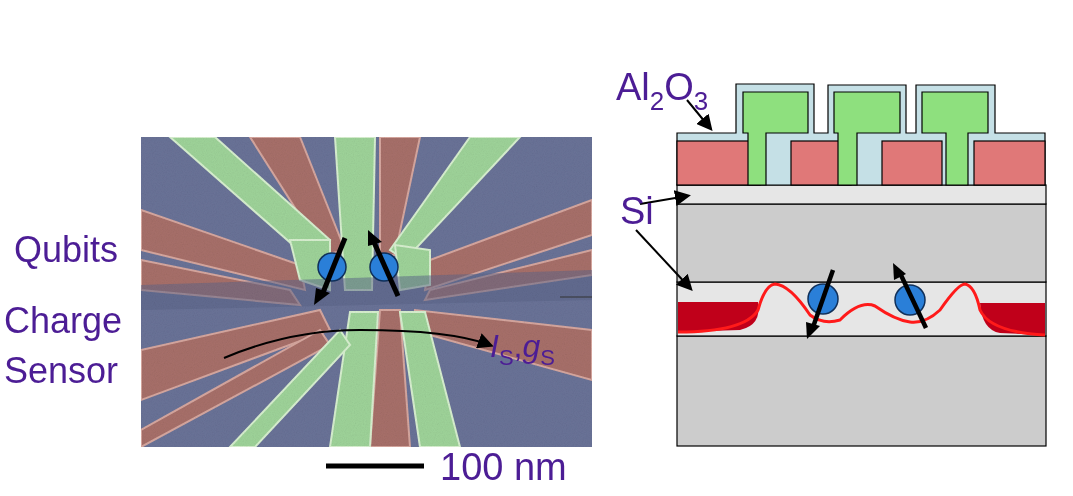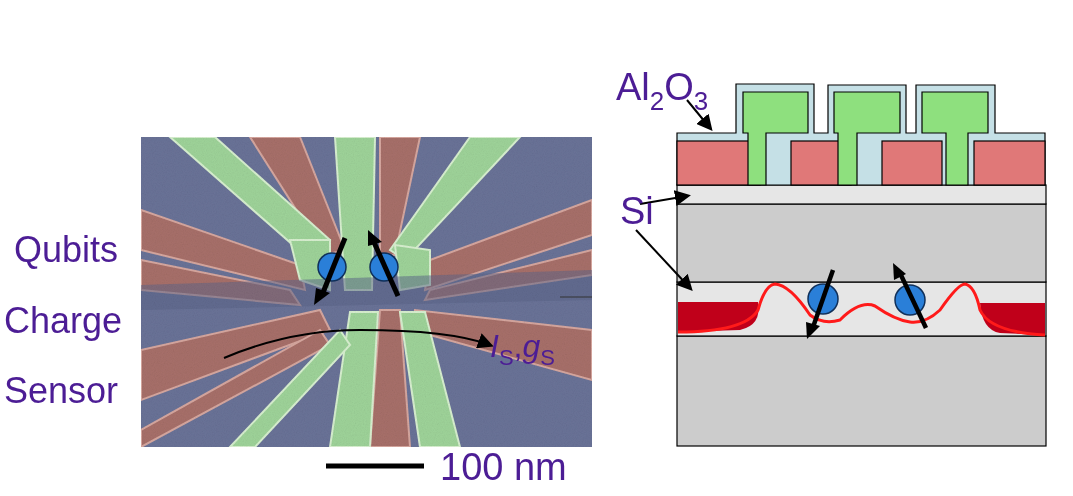--- a/index.html
+++ b/index.html
@@ -1,20 +1,20 @@
 <!DOCTYPE html>
 <html><head>
 <meta charset="utf-8">
 <style>
   html, body { margin:0; padding:0; background:#ffffff; }
   body { width:1073px; height:496px; position:relative; overflow:hidden; font-family:"Liberation Sans", sans-serif; }
   .label { position:absolute; color:#4c1d95; font-family:"Liberation Sans", sans-serif; white-space:nowrap; }
   #qubits { left:14px; top:206px; font-size:36px;margin-top:23px; }
   #charge { left:4px; top:300px; font-size:36px; }
-  #sensor { left:4px; top:350px; font-size:36px;margin-top:20px; }
+  #sensor { left:4px; top:350px; font-size:36px; }
   #scale-text { left:440px; top:446px; font-size:38px; }
   #al2o3 { left:616px; top:66px; font-size:38px; }
   #al2o3 sub { font-size:26px; vertical-align:-10px; }
   #si { left:620px; top:190px; font-size:38px; }
   #isgs { left:490px; top:328px; font-size:32px; font-style:italic; }
   #isgs sub { font-size:22px; font-style:normal; vertical-align:-8px; }
   svg { position:absolute; left:0; top:0; }
 </style>
 </head>
 <body>

